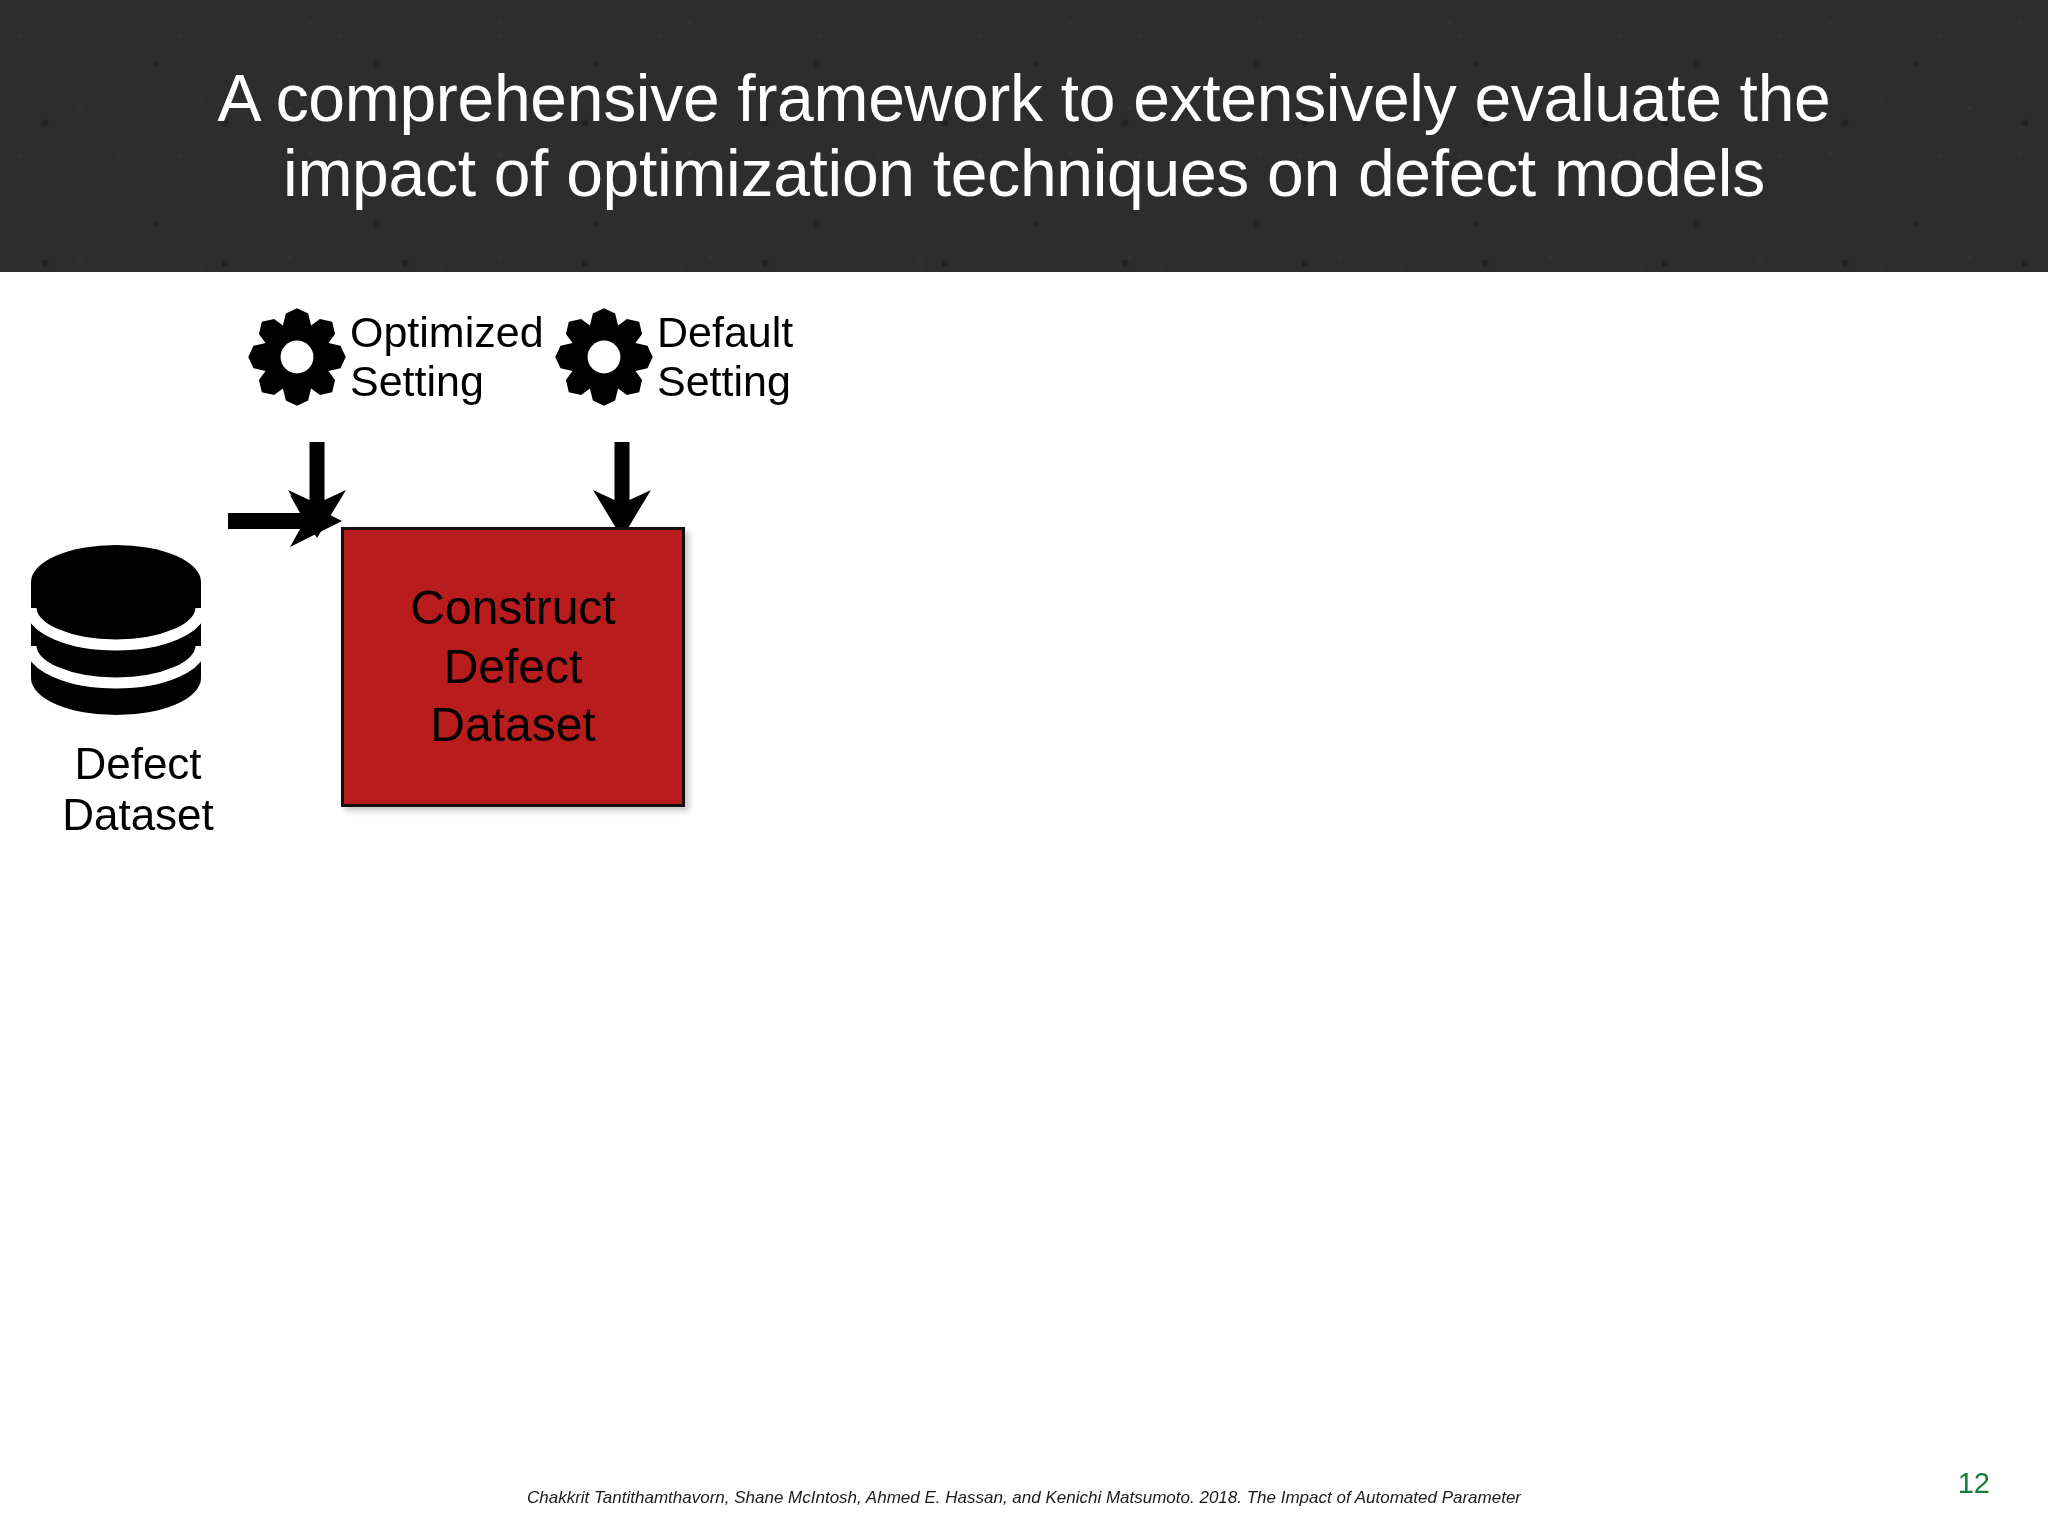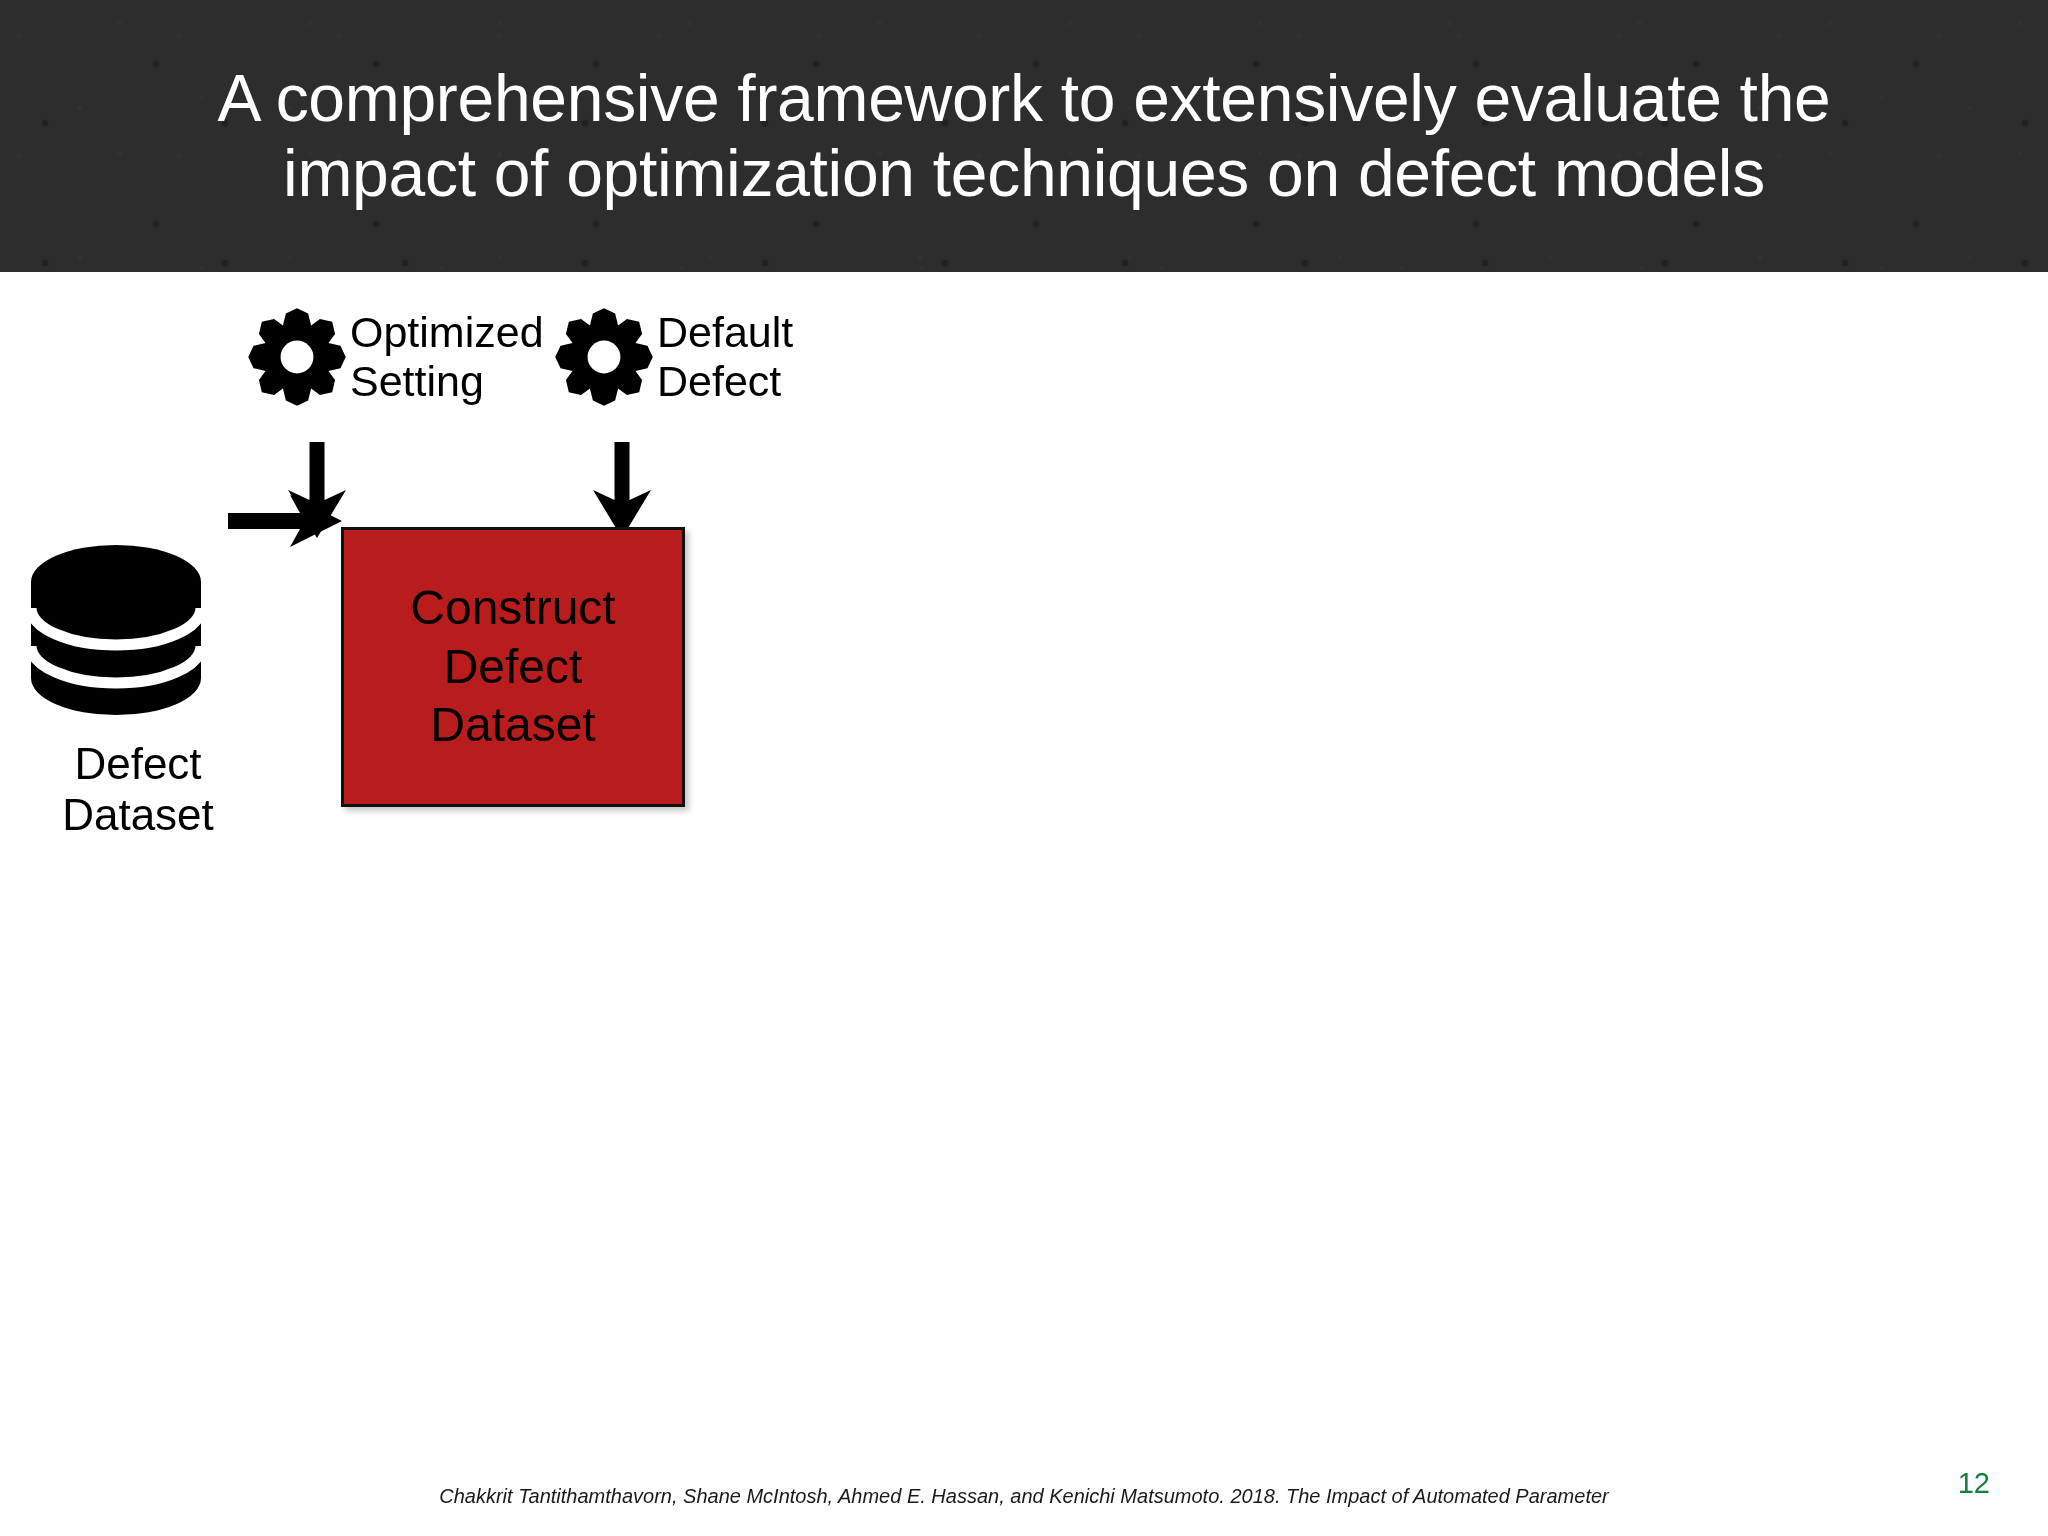--- a/index.html
+++ b/index.html
@@ -114,21 +114,21 @@
     left: 0;
     bottom: 26px;
     width: 2048px;
     display: flex;
     align-items: flex-start;
     justify-content: center;
   }
   .citation {
     width: 1700px;
     text-align: center;
-    font-size: 20px;
+    font-size: 17px;
     line-height: 1.42;
     font-style: italic;
     color: #1a1a1a;
     white-space: pre-line;
   }
   .page-number {
     position: absolute;
     right: 58px;
     bottom: 36px;
     font-size: 29px;
@@ -163,21 +163,21 @@
     <span class="gear-icon">
       <svg width="106" height="106" viewBox="0 0 100 100" aria-hidden="true">
         <g fill="#000000">
           <path d="M50 4 L60.5 9 L63.3 20.3 L71.6 14.1 L83.2 16.8 L85.9 28.4 L79.7 36.7 L91 39.5 L96 50 L91 60.5 L79.7 63.3 L85.9 71.6 L83.2 83.2 L71.6 85.9 L63.3 79.7 L60.5 91 L50 96 L39.5 91 L36.7 79.7 L28.4 85.9 L16.8 83.2 L14.1 71.6 L20.3 63.3 L9 60.5 L4 50 L9 39.5 L20.3 36.7 L14.1 28.4 L16.8 16.8 L28.4 14.1 L36.7 20.3 L39.5 9 Z"></path>
           <circle cx="50" cy="50" r="32"></circle>
         </g>
         <circle cx="50" cy="50" r="15.5" fill="#ffffff"></circle>
       </svg>
     </span>
     <span class="gear-label">Default
-Defect</span>
+Setting</span>
   </div>
 
   <span class="down-arrow" style="left:284px; top:170px;">
     <svg width="66" height="96" viewBox="0 0 66 96" aria-hidden="true">
       <path d="M25.5 0 H40.5 V58 L62 48 L33 96 L4 48 L25.5 58 Z" fill="#000000"></path>
     </svg>
   </span>
 
   <span class="down-arrow" style="left:589px; top:170px;">
     <svg width="66" height="96" viewBox="0 0 66 96" aria-hidden="true">

